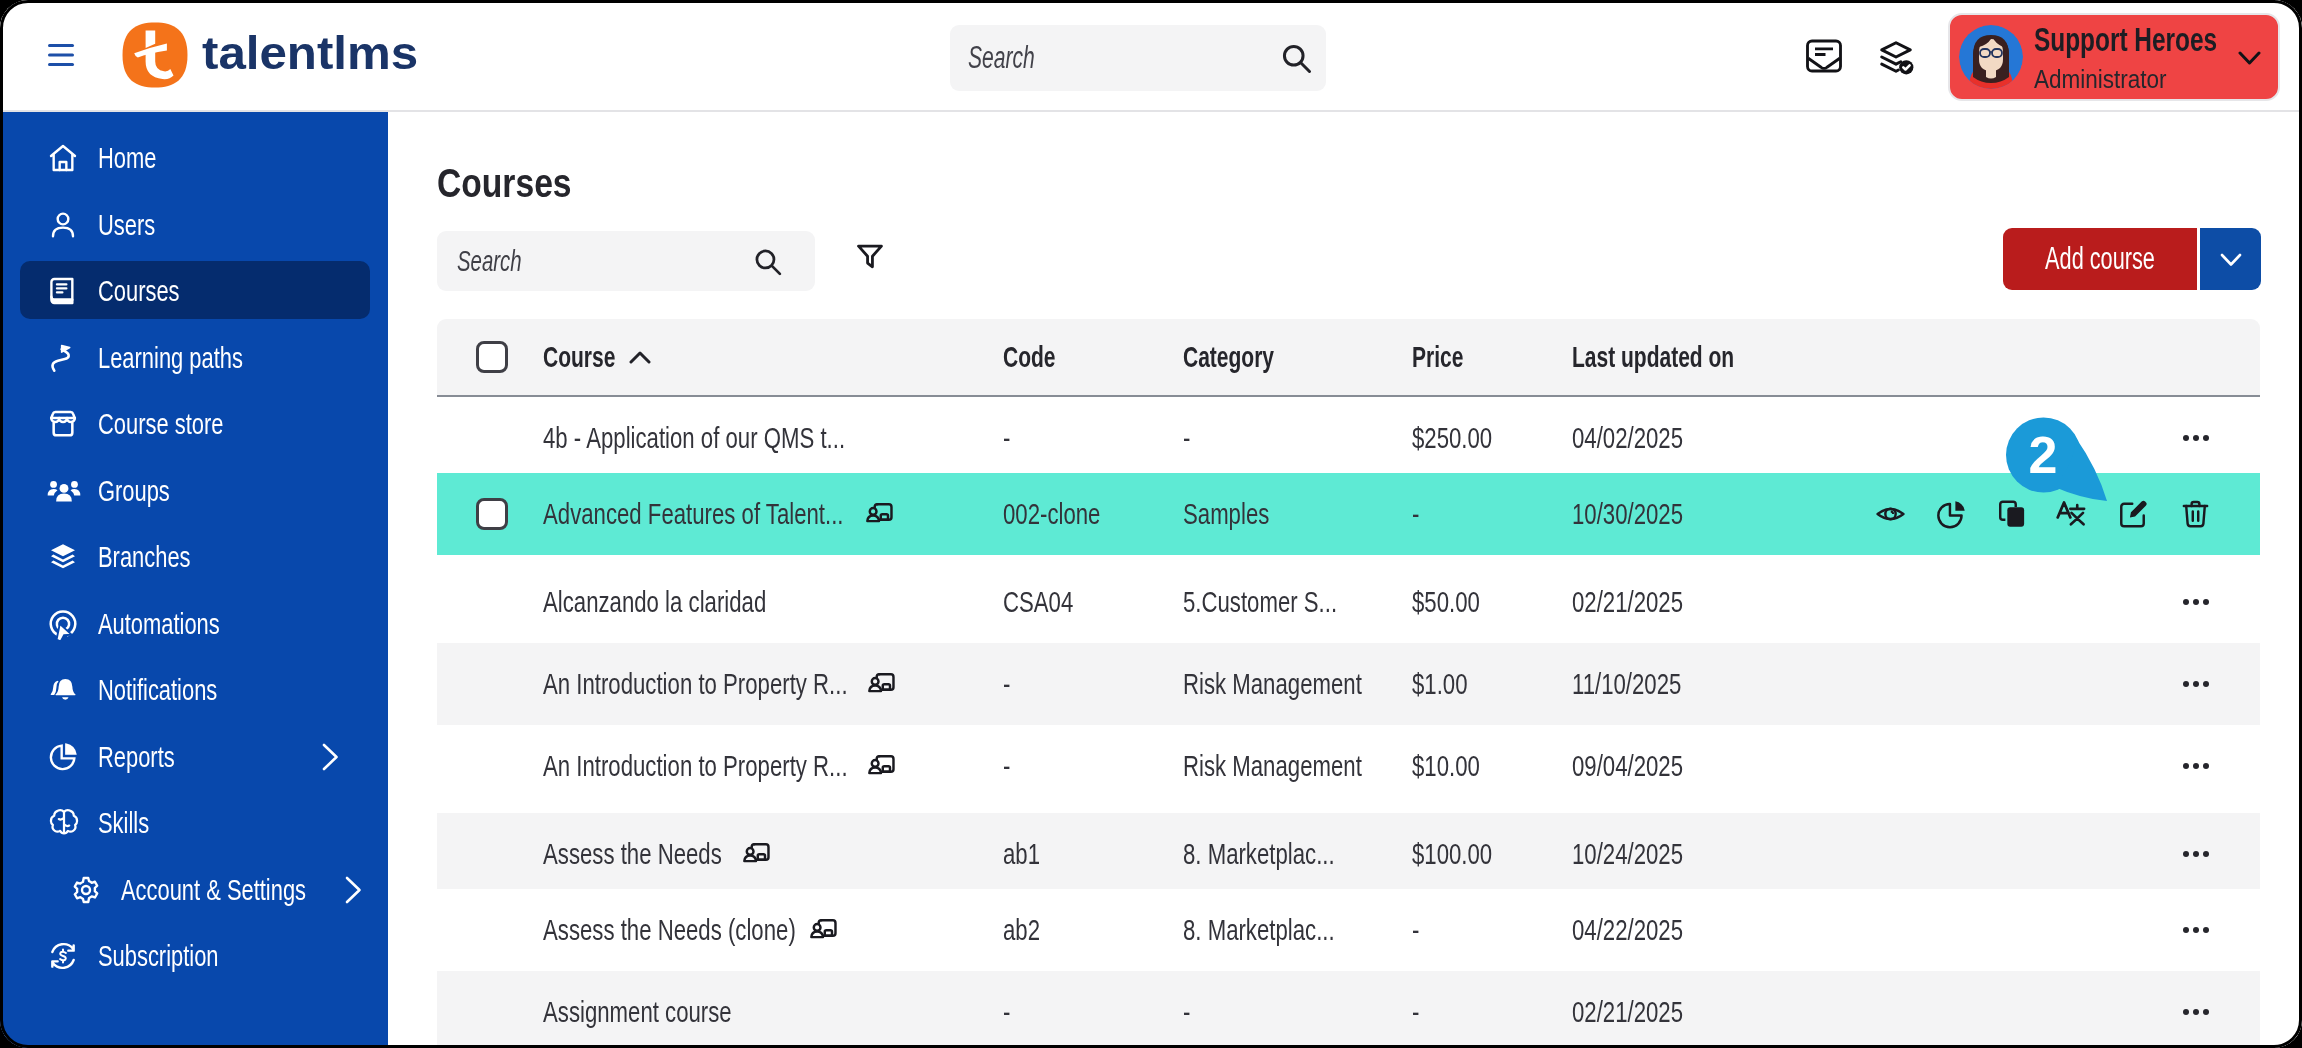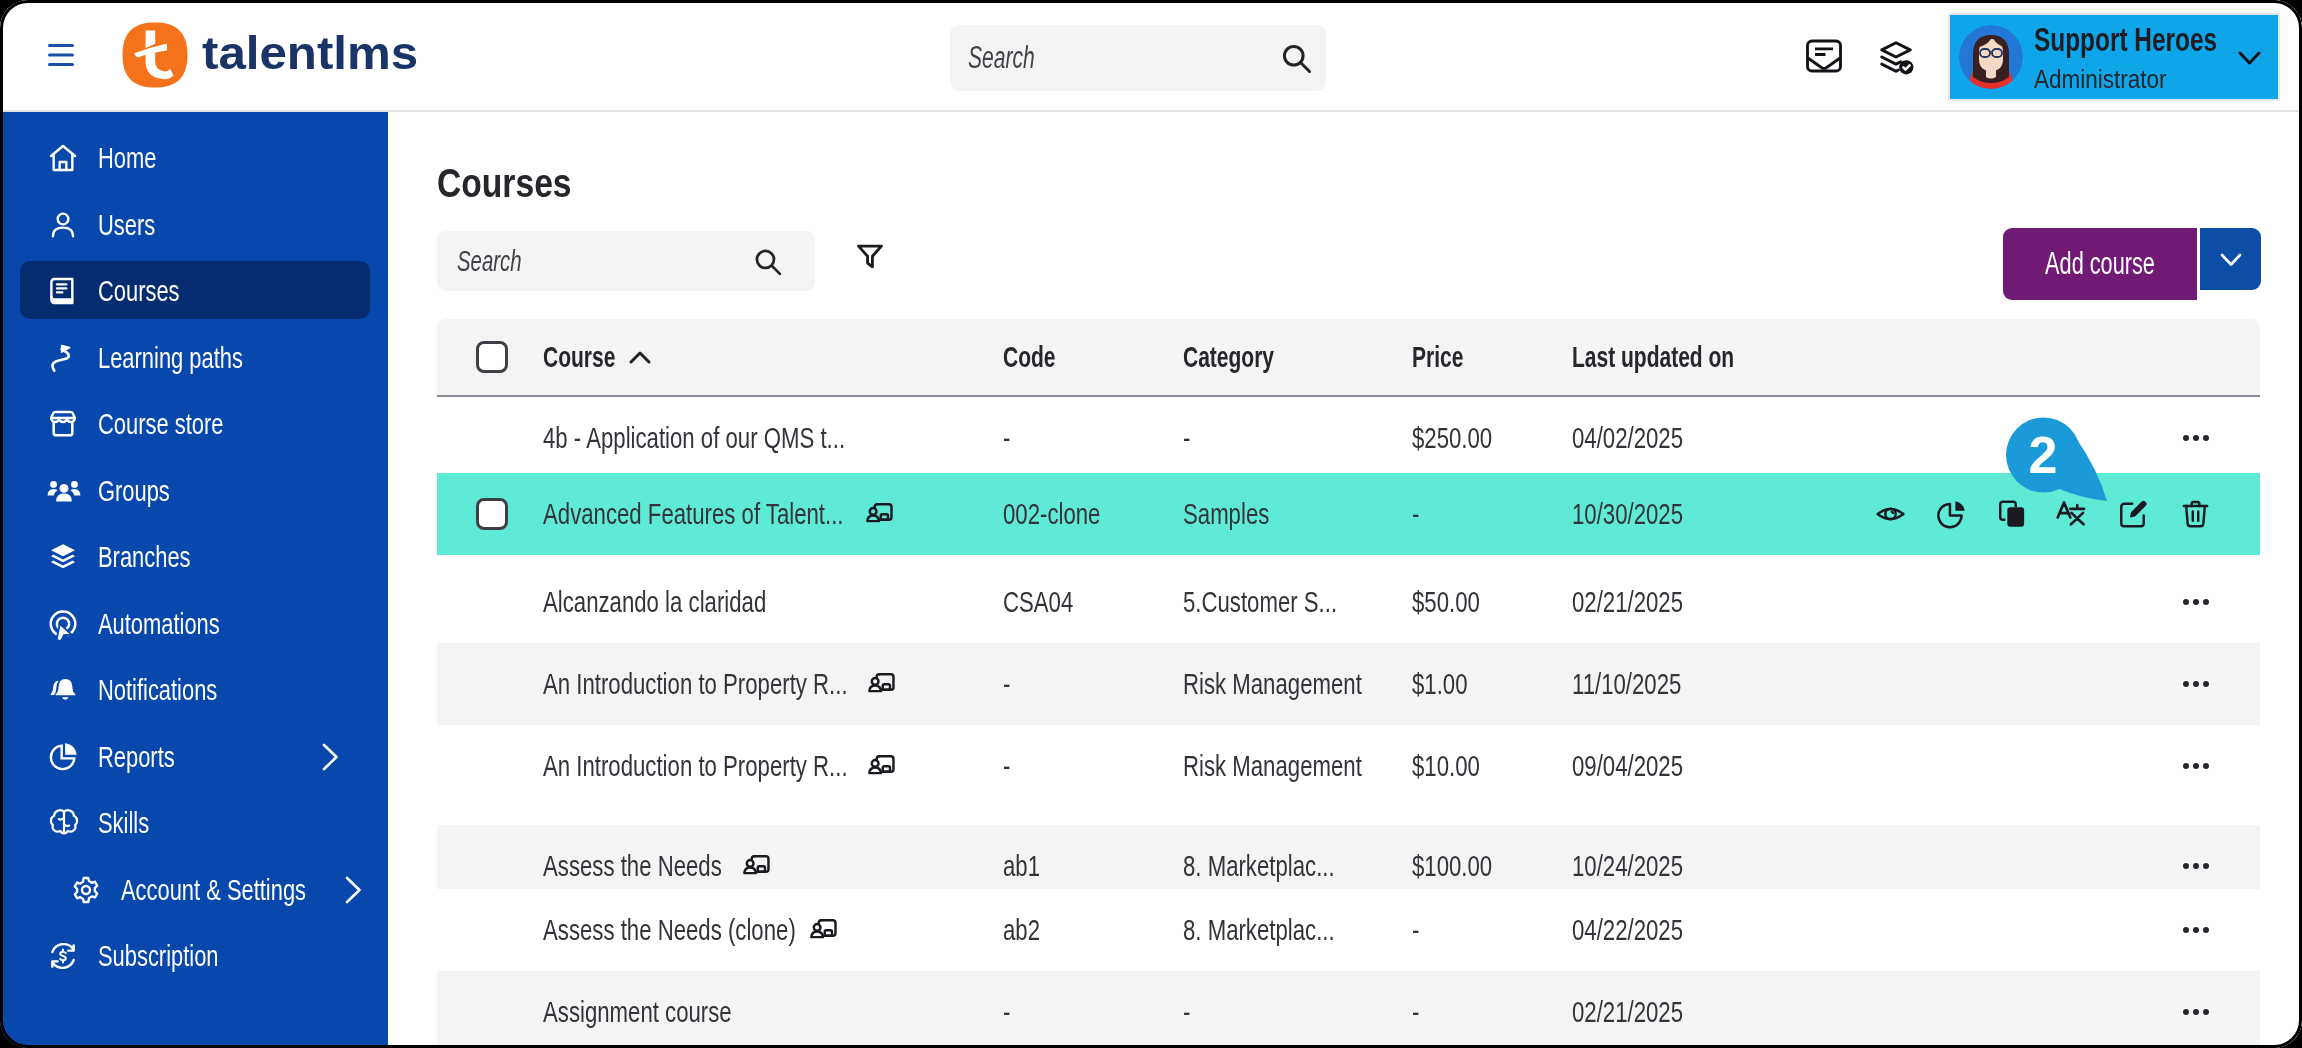--- a/index.html
+++ b/index.html
@@ -5,37 +5,37 @@
   * { margin:0; padding:0; box-sizing:border-box; }
   html,body { width:2302px; height:1048px; background:#000; font-family:"Liberation Sans",sans-serif; }
   .frame { position:absolute; left:0; top:0; width:2302px; height:1048px; background:#fff; border-radius:28px; overflow:hidden; }
   .edge { position:absolute; left:0; top:0; width:2302px; height:1048px; border:3px solid #000; border-radius:28px; pointer-events:none; z-index:99; }
   .abs { position:absolute; }
   
   .topbar { position:absolute; left:0; top:0; width:2302px; height:112px; background:#fff; border-bottom:2px solid #E3E3E6; z-index:5; }
   .logo-text { position:absolute; left:202px; top:30px; font-size:46px; font-weight:bold; color:#1A3467; white-space:nowrap; line-height:1; transform:scaleX(1.07); transform-origin:0 0; }
   .tsearch { position:absolute; left:950px; top:25px; width:376px; height:66px; background:#F4F4F5; border-radius:9px; }
   .tsearch .ph { position:absolute; left:18px; top:15px; font-size:31px; font-style:italic; color:#42424A; transform:scaleX(0.68); transform-origin:0 50%; }
-  .usercard { position:absolute; left:1948px; top:13px; width:332px; height:88px; background:#0ea5e9; border:2px solid #E6E6E9; border-radius:2px; }
+  .usercard { position:absolute; left:1948px; top:13px; width:332px; height:88px; background:#ef4444; border:2px solid #E6E6E9; border-radius:14px; }
   .uname { position:absolute; left:84px; top:6px; font-size:33px; font-weight:bold; color:#1D1D23; white-space:nowrap; transform:scaleX(0.74); transform-origin:0 0; }
   .urole { position:absolute; left:84px; top:50px; font-size:25px; color:#26262C; white-space:nowrap; transform:scaleX(0.90); transform-origin:0 0; }
   
   .sidebar { position:absolute; left:0; top:112px; width:388px; height:936px; background:#0848AC; }
   .mi { position:absolute; left:0; width:388px; height:56px; }
   .mi .lbl { position:absolute; left:98px; top:50%; font-size:30px; color:#fff; white-space:nowrap; transform:translateY(-50%) scaleX(0.73); transform-origin:0 50%; }
   .mi svg.ic { position:absolute; left:47px; top:50%; transform:translateY(-50%); }
   .mi svg.chev { position:absolute; left:322px; top:50%; transform:translateY(-50%); }
   .misel { position:absolute; left:20px; top:149px; width:350px; height:58px; background:#052C6E; border-radius:10px; }
   
   .main { position:absolute; left:388px; top:112px; width:1914px; height:936px; background:#fff; }
   h1 { position:absolute; left:49px; top:48px; font-size:41px; font-weight:bold; color:#26262C; transform:scaleX(0.82); transform-origin:0 0; }
   .msearch { position:absolute; left:49px; top:119px; width:378px; height:60px; background:#F4F4F5; border-radius:9px; }
   .msearch .ph { position:absolute; left:20px; top:13px; font-size:30px; font-style:italic; color:#3F3F46; transform:scaleX(0.68); transform-origin:0 50%; }
   .addbtn { position:absolute; left:1615px; top:116px; width:258px; height:62px; }
-  .addbtn .mainpart { position:absolute; left:0; top:0; width:194px; height:72px; background:#701a75; border-radius:9px 0 0 9px; }
+  .addbtn .mainpart { position:absolute; left:0; top:0; width:194px; height:62px; background:#b91c1c; border-radius:9px 0 0 9px; }
   .addbtn .mainpart span { position:absolute; left:50%; top:50%; font-size:31px; color:#fff; white-space:nowrap; transform:translate(-50%,-50%) scaleX(0.70); }
   .addbtn .droppart { position:absolute; left:197px; top:0; width:61px; height:62px; background:#0D4DA6; border-radius:0 9px 9px 0; }
   
   .thead { position:absolute; left:49px; top:207px; width:1823px; height:78px; background:#F4F4F5; border-radius:9px 9px 0 0; border-bottom:2px solid #878C95; }
   .th { position:absolute; top:50%; font-size:30px; font-weight:bold; color:#26262C; white-space:nowrap; transform:translateY(-50%) scaleX(0.70); transform-origin:0 50%; }
   .cbx { position:absolute; width:32px; height:32px; background:#fff; border:3px solid #3F3F46; border-radius:8px; }
   .rows { position:absolute; left:49px; top:285px; width:1823px; }
   .row { position:absolute; left:0; width:1823px; height:82px; }
   .cell { position:absolute; top:50%; font-size:29px; color:#33333A; white-space:nowrap; transform:translateY(-50%) scaleX(0.765); transform-origin:0 50%; }
   .c-course { left:106px; }
@@ -362,21 +362,21 @@
         <div class="cell c-code">-</div>
         <div class="cell c-cat">Risk Management</div>
         <div class="cell c-price">$10.00</div>
         <div class="cell c-upd">09/04/2025</div>
         <div class="dots">
             <i></i>
             <i></i>
             <i></i>
           </div>
       </div>
-      <div class="row" style="top:428px; background:#F4F4F5;">
+      <div class="row" style="top:416px; background:#F4F4F5;">
         <div class="cell c-course">Assess the Needs</div>
         <svg class="rowicon" style="left:305px;" width="31" height="31" viewBox="0 0 24 24" fill="none" stroke="#1A1A20" stroke-width="1.9" stroke-linecap="round" stroke-linejoin="round">
             <path d="M9.5 4.5 H18.5 A 2 2 0 0 1 20.5 6.5 V 14.5 A 2 2 0 0 1 18.5 16.5 H11"></path>
             <path d="M9.5 4.5 A 2 2 0 0 0 7.5 6.5 V 7.3"></path>
             <circle cx="6.3" cy="10" r="2.6"></circle>
             <path d="M1.8 17.5 q0.3 -4.4 4.5 -4.4 q4.2 0 4.5 4.4 Z"></path>
             <rect x="12.2" y="12.2" width="5.6" height="4.3" rx="1.2"></rect>
           </svg>
         <div class="cell c-code">ab1</div>
         <div class="cell c-cat">8. Marketplac...</div>

